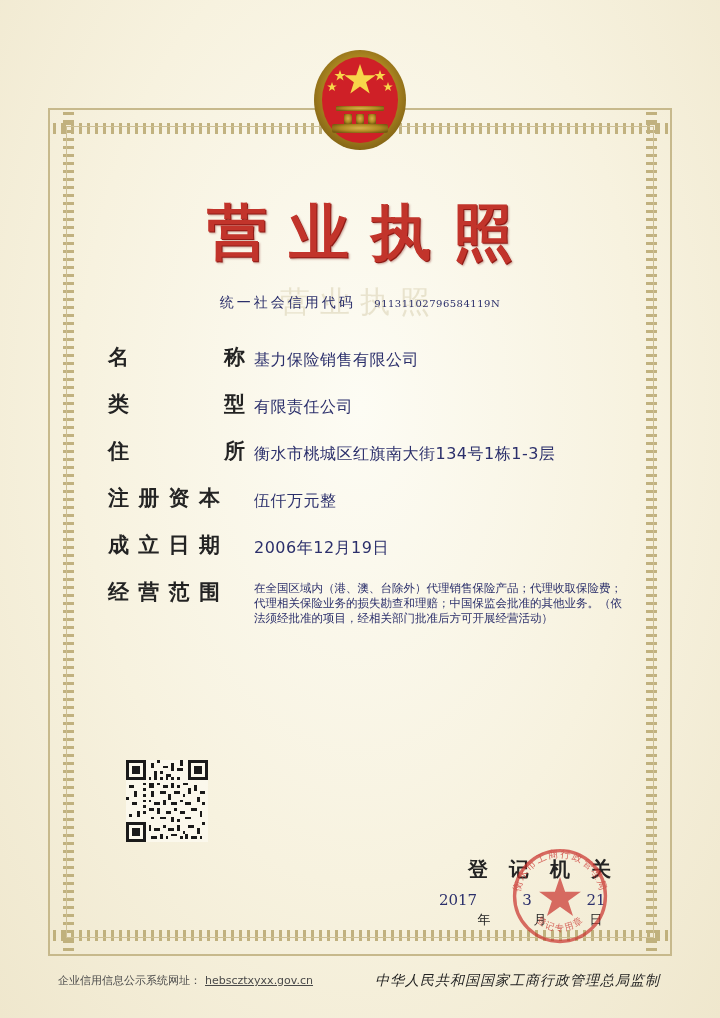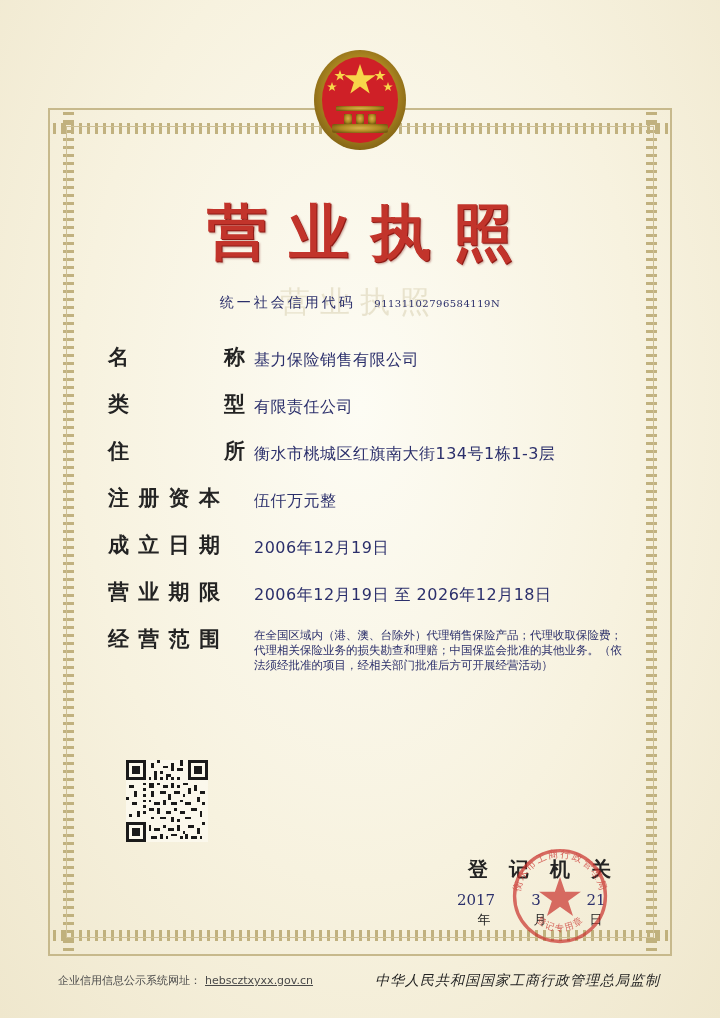--- a/index.html
+++ b/index.html
@@ -198,21 +198,21 @@
     font-weight: bold;
     letter-spacing: 7px;
     color: #232323;
     text-align: right;
     padding-right: 6px;
   }
   .reg-date {
     margin-top: 8px;
     display: flex;
     justify-content: flex-end;
-    gap: 4px;
+    gap: 13px;
     color: #2b2f6b;
     font-size: 15px;
   }
   .reg-date .dcell {
     width: 56px;
     text-align: center;
     font-family: "DejaVu Serif", "Liberation Serif", serif;
   }
   .reg-date-units {
     display: flex;
@@ -335,24 +335,20 @@
     <div class="field">
       <div class="f-label">注 册 资 本</div>
       <div class="f-value">伍仟万元整</div>
     </div>
 
     <div class="field">
       <div class="f-label">成 立 日 期</div>
       <div class="f-value">2006年12月19日</div>
     </div>
 
-    <div class="field">
-      <div class="f-label">营 业 期 限</div>
-      <div class="f-value">2006年12月19日  至  2026年12月18日</div>
-    </div>
 
     <div class="field">
       <div class="f-label">经 营 范 围</div>
       <div class="f-value small">在全国区域内（港、澳、台除外）代理销售保险产品；代理收取保险费；代理相关保险业务的损失勘查和理赔；中国保监会批准的其他业务。（依法须经批准的项目，经相关部门批准后方可开展经营活动）</div>
     </div>
 
   </div>
 
   <div class="qr">
     <svg viewBox="0 0 29 29" width="82" height="82" shape-rendering="crispEdges">

